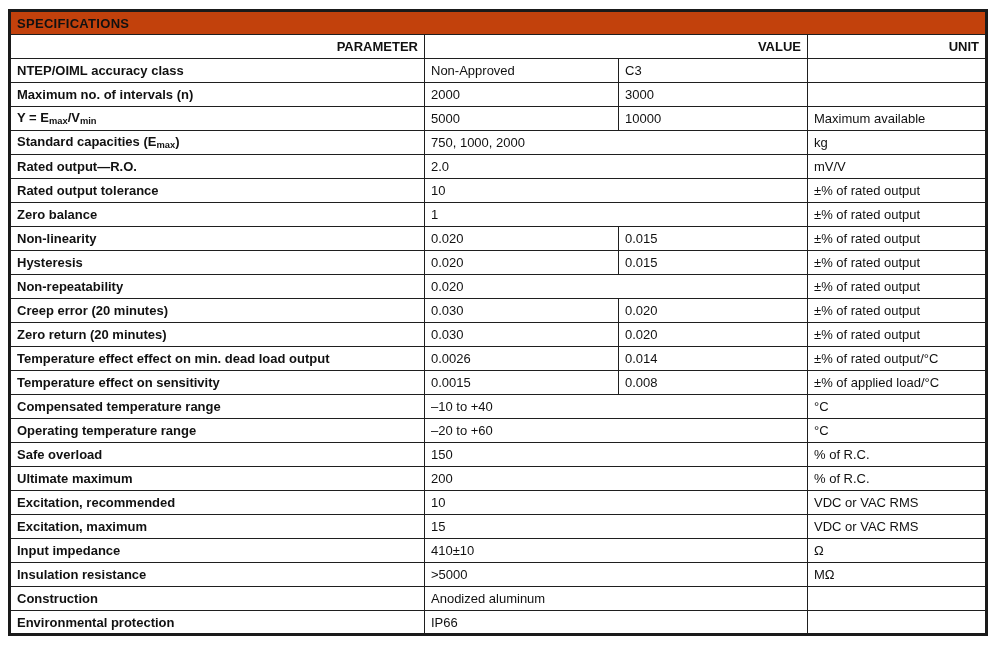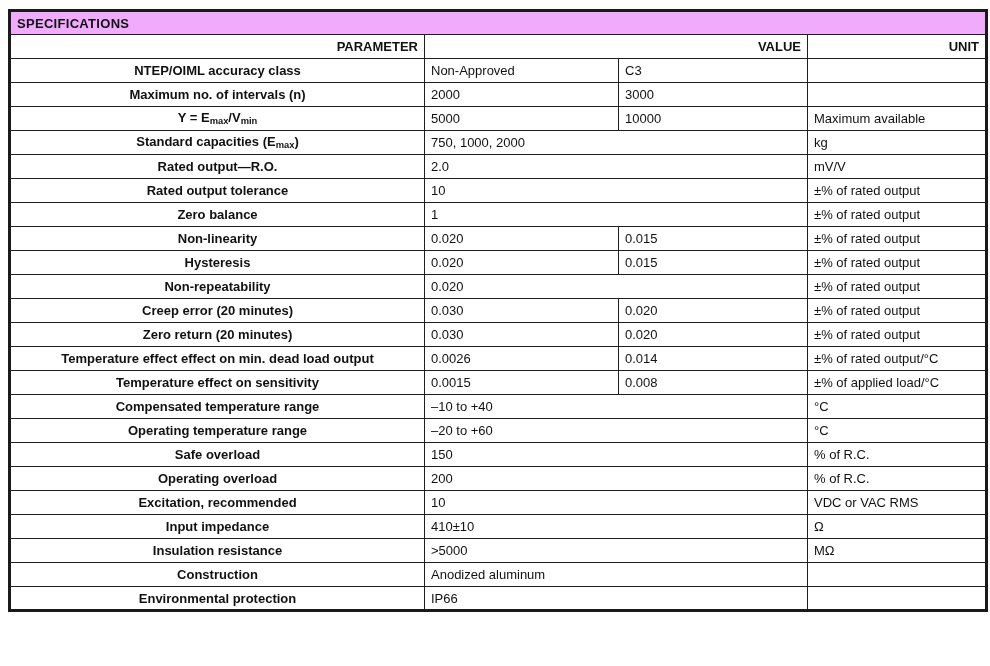--- a/index.html
+++ b/index.html
@@ -23,37 +23,37 @@
     border: 1.5px solid #1f1f1f;
     padding: 0 6px;
     height: 24px;
     box-sizing: border-box;
     font-size: 13px;
     line-height: 1;
     white-space: nowrap;
     overflow: hidden;
   }
   .title-cell {
-    background: #f0abfc;
+    background: #c2410c;
     font-weight: bold;
     font-size: 17px;
     letter-spacing: 0.3px;
     text-align: left;
     height: 23px;
     border: 2.5px solid #141414;
     padding-left: 7px;
   }
   .hdr {
     font-weight: bold;
     text-align: right;
     height: 23px;
   }
   .param {
     font-weight: bold;
-    text-align: center;
+    text-align: left;
   }
   .val, .unit {
     font-weight: normal;
   }
   .sub {
     font-size: 0.72em;
     vertical-align: -0.24em;
     letter-spacing: 0;
   }
 </style>
@@ -166,27 +166,32 @@
         <td class="param">Operating temperature range</td>
         <td class="val" colspan="2">–20 to +60</td>
         <td class="unit">°C</td>
       </tr>
       <tr>
         <td class="param">Safe overload</td>
         <td class="val" colspan="2">150</td>
         <td class="unit">% of R.C.</td>
       </tr>
       <tr>
-        <td class="param">Operating overload</td>
+        <td class="param">Ultimate maximum</td>
         <td class="val" colspan="2">200</td>
         <td class="unit">% of R.C.</td>
       </tr>
       <tr>
         <td class="param">Excitation, recommended</td>
         <td class="val" colspan="2">10</td>
+        <td class="unit">VDC or VAC RMS</td>
+      </tr>
+      <tr>
+        <td class="param">Excitation, maximum</td>
+        <td class="val" colspan="2">15</td>
         <td class="unit">VDC or VAC RMS</td>
       </tr>
       <tr>
         <td class="param">Input impedance</td>
         <td class="val" colspan="2">410±10</td>
         <td class="unit">Ω</td>
       </tr>
       <tr>
         <td class="param">Insulation resistance</td>
         <td class="val" colspan="2">&gt;5000</td>

